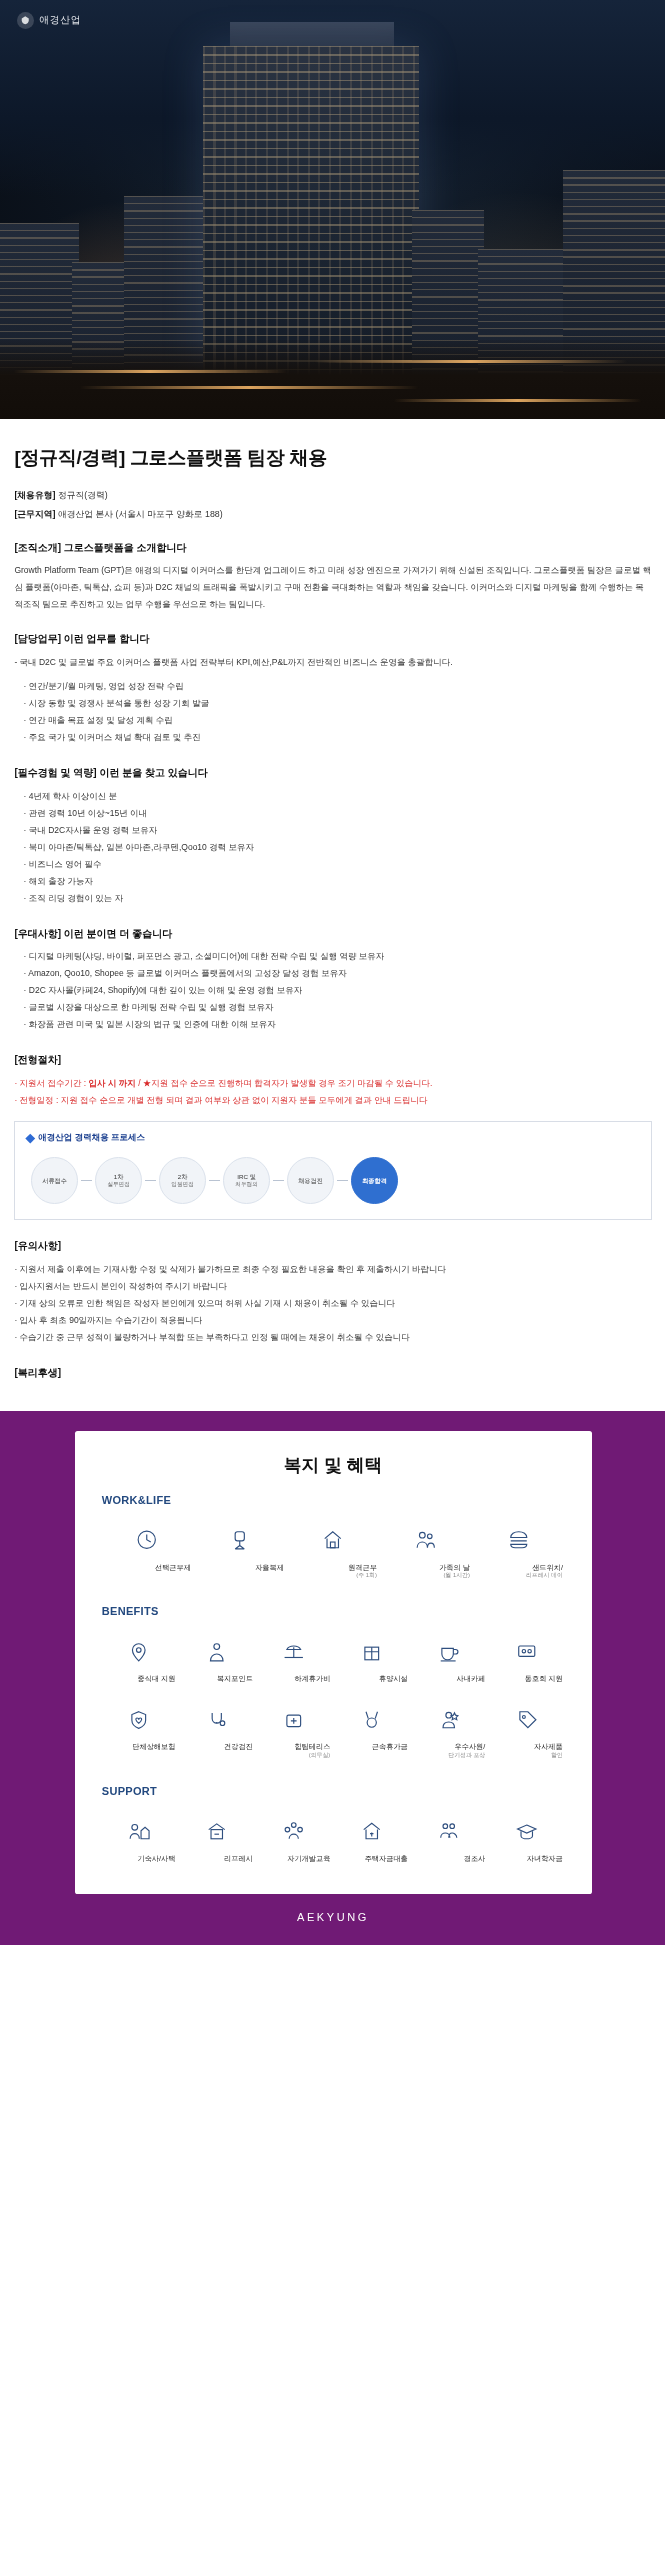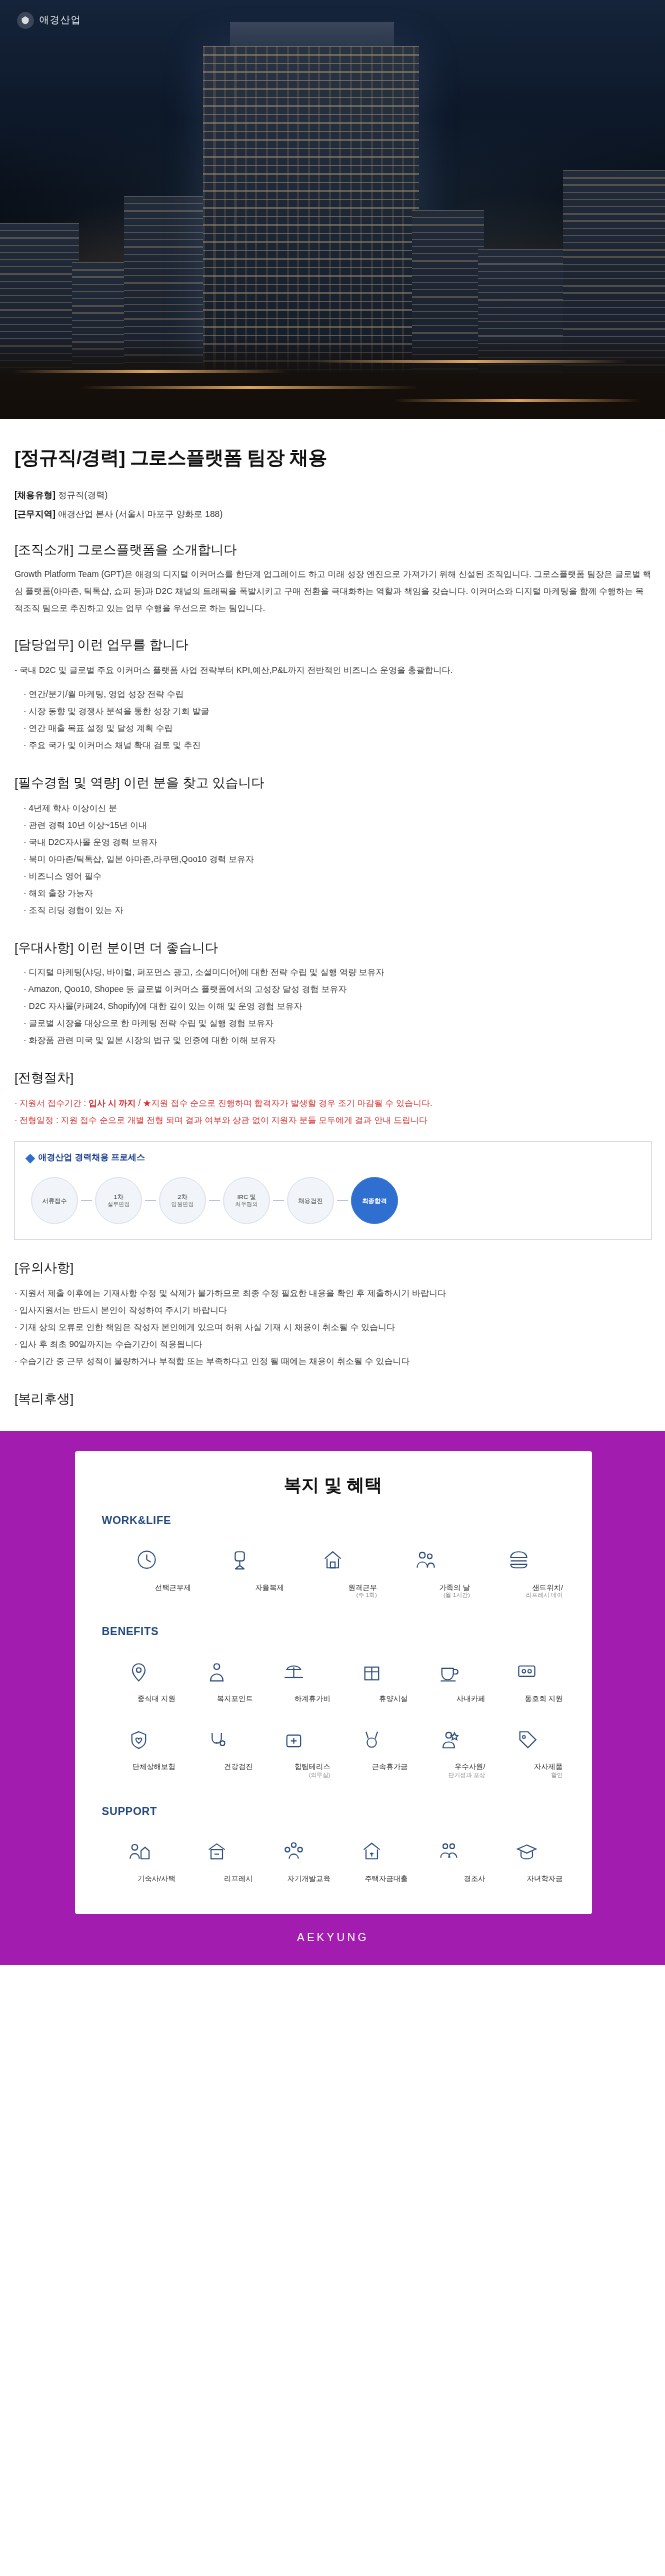--- a/index.html
+++ b/index.html
@@ -88,21 +88,21 @@
     font-weight: bold;
     color: #111;
     margin: 9.2px 0 17px 0;
     letter-spacing: -0.3px;
   }
   .meta-line { font-size: 8.8px; color:#333; margin: 4.6px 0; line-height:1.6; }
   .meta-line b { color:#111; }
 
   .sect { margin-top: 19.6px; }
   .sect-head {
-    font-size: 13px; font-weight: normal; color:#111; margin-bottom: 7.9px;
+    font-size: 10px; font-weight: bold; color:#111; margin-bottom: 7.9px;
   }
   p.body-txt { font-size: 8.5px; line-height: 1.95; color:#333; margin: 2px 0; }
   ul.bul { list-style:none; margin: 2.6px 0 0 0; padding:0; }
   ul.bul li { font-size: 8.5px; line-height: 2.0; color:#333; }
   ul.bul li.sub { padding-left: 9.2px; }
   .red { color:#d92b2b; }
 
   
   .process-box {
     margin: 11.8px 0 3.9px 0;
@@ -119,23 +119,23 @@
     display:flex; align-items:center; justify-content:center; text-align:center;
     font-size:6.2px; color:#333; line-height:1.35; padding:2.6px;
   }
   .step.final { background:#2f6fd0; border-color:#2f6fd0; color:#fff; font-weight:bold; }
   .step-sep { width:11.8px; height:0.7px; background:#b9c3d2; }
   .step small { display:block; font-size:5.6px; color:#666; }
   .step.final small { color:#e6eefb; }
 
   
   .benefits {
-    background:#a21caf;
+    background:#701a75;
     padding: 19.6px 0 22px 0;
-    margin-top: 9px;
+    margin-top: 17px;
   }
   .benefits-card {
     width: 517px; margin: 0 auto;
     background:#fff; border-radius:2.6px;
     padding: 22px 26px 19.6px 26px;
   }
   .benefits-title { font-size: 17.7px; font-weight:bold; color:#111; text-align:center; margin-bottom: 17px; }
   .bgroup { margin-top: 14.4px; }
   .bgroup-title { font-size: 11px; font-weight:bold; color:#23497f; margin: 5.2px 0 9.2px 1.3px; letter-spacing:0.3px; }
   .bgrid { display:flex; flex-wrap:wrap; }

